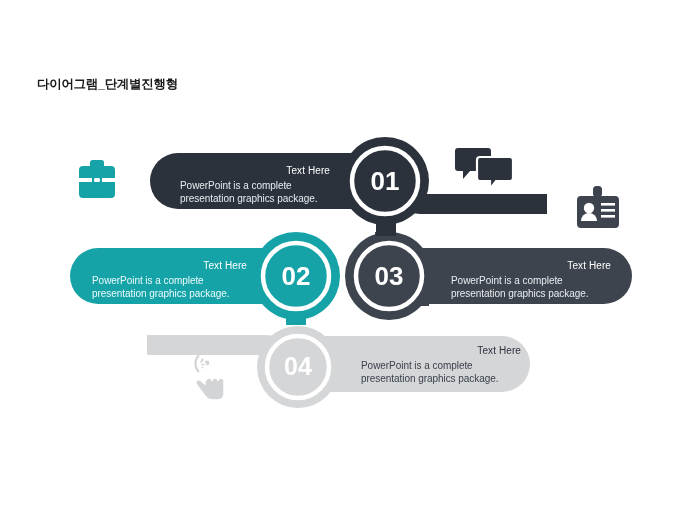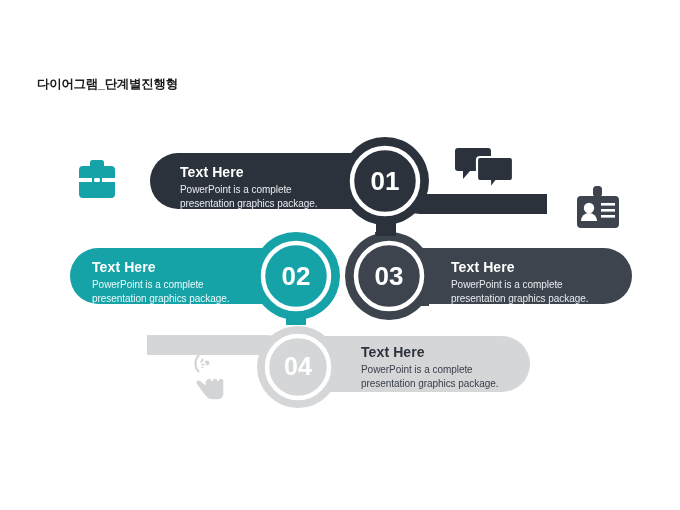--- a/index.html
+++ b/index.html
@@ -45,25 +45,26 @@
     left: 0;
     top: 0;
     width: 680px;
     height: 510px;
   }
   .card-text {
     position: absolute;
     pointer-events: none;
   }
   .card-title {
-    font-size: 14px;
-    font-weight: bold;
+    font-size: 10px;
+    font-weight: normal;
     letter-spacing: 0.1px;
     margin: 0 0 3px 0;
     line-height: 1.1;
+    text-align: right;
   }
   .card-body {
     font-size: 10px;
     line-height: 1.32;
     margin: 0;
     letter-spacing: -0.05px;
   }
   .on-dark .card-title { color: #ffffff; }
   .on-dark .card-body { color: #e9ecef; }
   .on-teal .card-title { color: #ffffff; }

